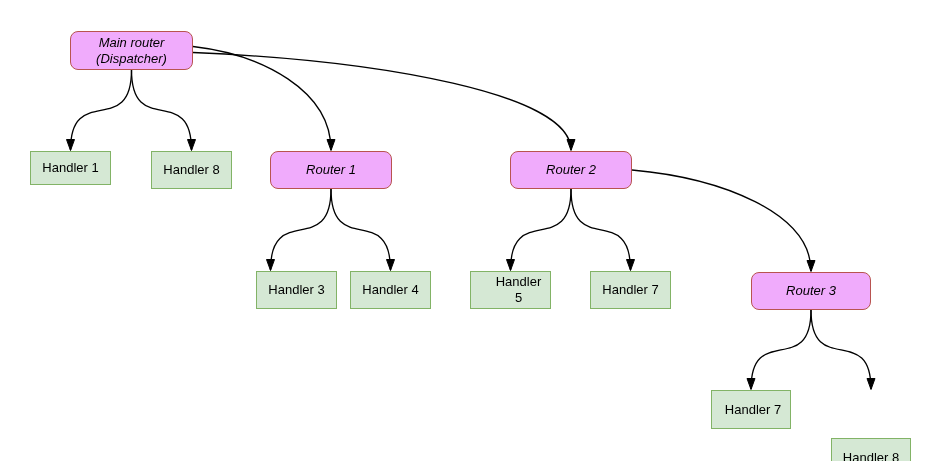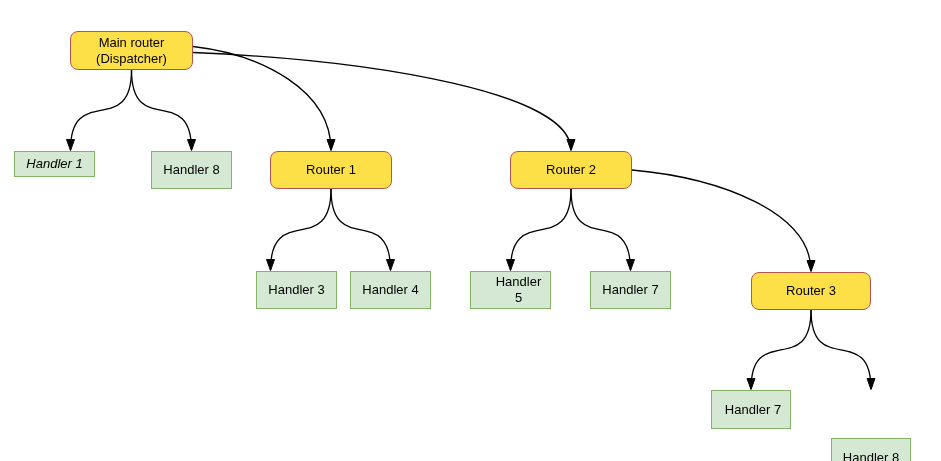--- a/index.html
+++ b/index.html
@@ -22,23 +22,24 @@
     display: flex;
     align-items: center;
     justify-content: center;
     text-align: center;
     font-size: 13px;
     line-height: 16px;
     color: #000000;
     padding: 2px 4px;
   }
   .node.router {
-    background: #fde047;
+    background: #f0abfc;
     border: 1px solid #b85450;
     border-radius: 8px;
+    font-style: italic;
   }
   .node.handler {
     background: #d5e8d4;
     border: 1px solid #82b366;
     border-radius: 0;
   }
   .edge-path {
     fill: none;
     stroke: #000000;
     stroke-width: 1.3;
@@ -65,21 +66,21 @@
         <path class="edge-path" d="M 571 189 C 571 258, 630.5 202, 630.5 270" marker-end="url(#arrow)"></path>
         <path class="edge-path" d="M 632 170 C 721.5 178, 811 212.84, 811 271" marker-end="url(#arrow)"></path>
         <path class="edge-path" d="M 811 310 C 811 378, 751 322, 751 389" marker-end="url(#arrow)"></path>
         <path class="edge-path" d="M 811 310 C 811 378, 871 322, 871 389" marker-end="url(#arrow)"></path>
       </g>
   </svg>
   <div id="nodes">
       <div class="node router" style="left: 70px; top: 31px; width: 123px; height: 39px;">
         <span>Main router (Dispatcher)</span>
       </div>
-      <div class="node handler" style="left: 14px; top: 151px; width: 81px; height: 26px; font-style: italic;">
+      <div class="node handler" style="left: 30px; top: 151px; width: 81px; height: 34px;">
         <span>Handler 1</span>
       </div>
       <div class="node handler" style="left: 151px; top: 151px; width: 81px; height: 38px;">
         <span>Handler 8</span>
       </div>
       <div class="node router" style="left: 270px; top: 151px; width: 122px; height: 38px;">
         <span>Router 1</span>
       </div>
       <div class="node router" style="left: 510px; top: 151px; width: 122px; height: 38px;">
         <span>Router 2</span>

